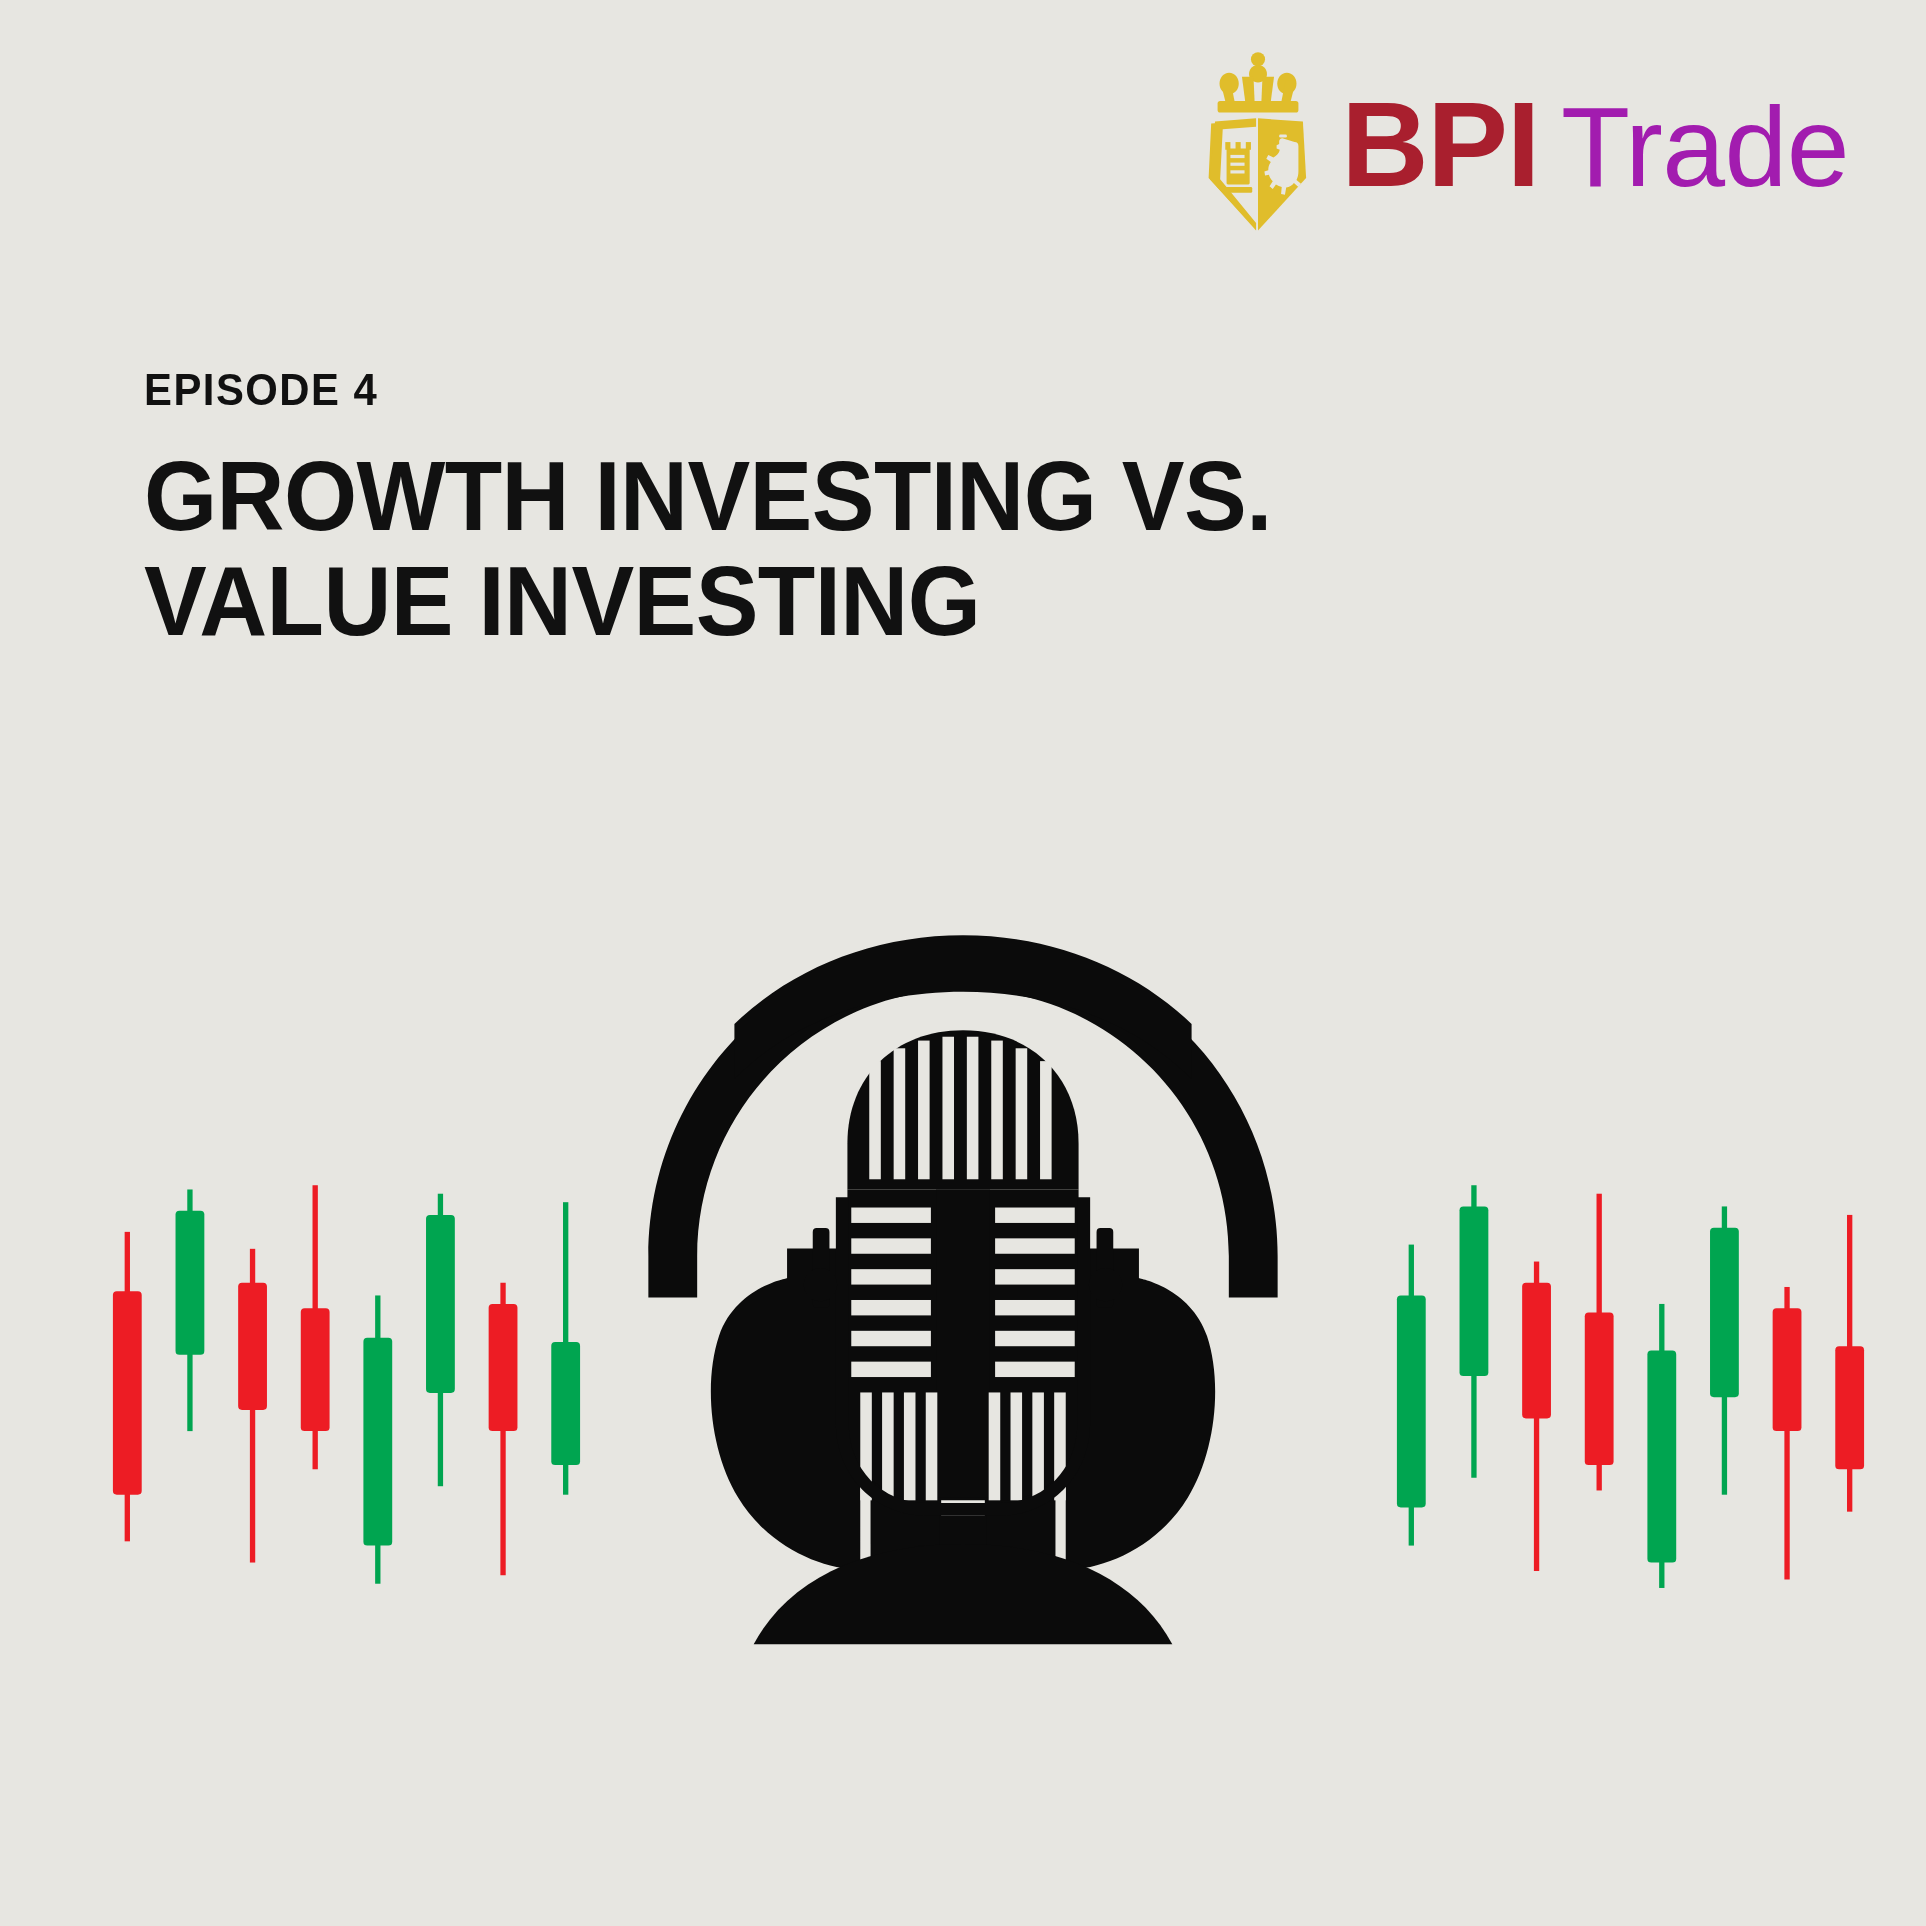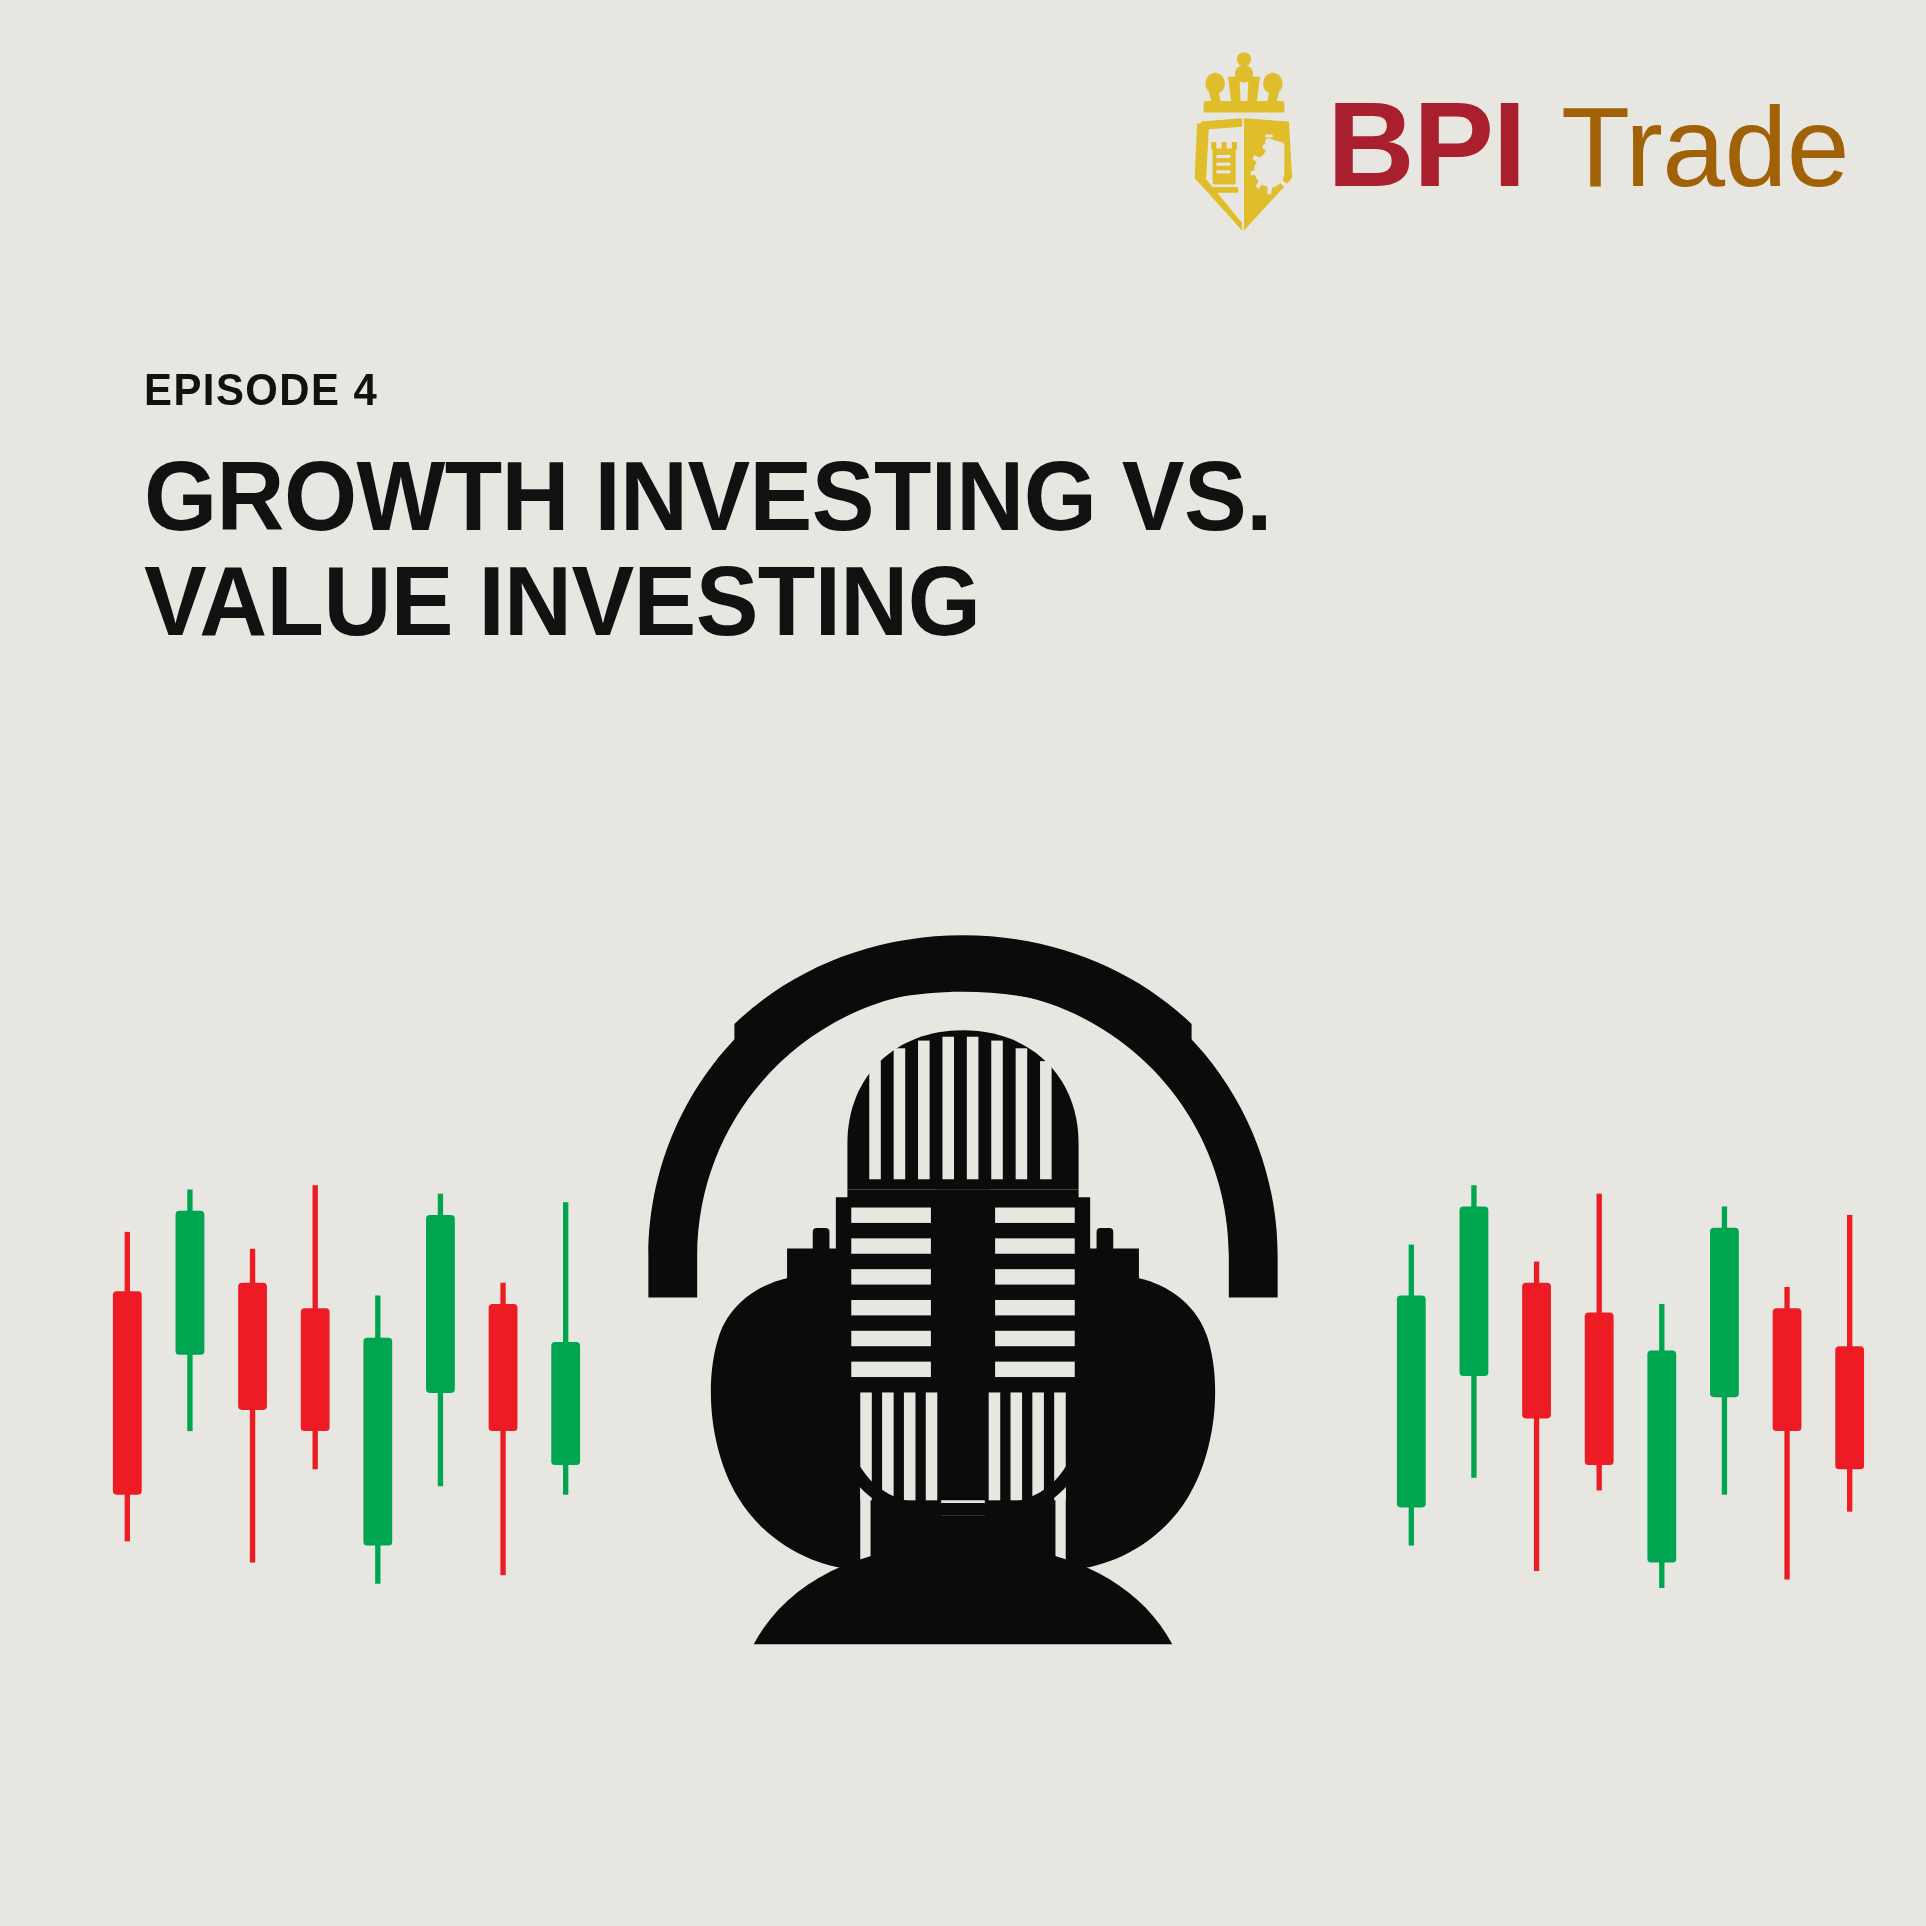--- a/index.html
+++ b/index.html
@@ -13,30 +13,30 @@
   #stage{position:absolute;inset:0;width:1926px;height:1926px;}
 
   
   .brand{
     position:absolute;
     right:77px; top:51px;
     display:flex;align-items:center;gap:22px;
   }
   .brand-mark{width:122px;height:186px;display:block;}
   .brand-words{
-    display:flex;align-items:baseline;gap:36px;
+    display:flex;align-items:baseline;gap:22px;
     line-height:1;
   }
   .brand-bpi{
     font-size:121px;font-weight:700;letter-spacing:-1.3px;
     color:#A91F2E;
   }
   .brand-trade{
     font-size:113px;font-weight:400;letter-spacing:-0.6px;
-    color:#a16207;
+    color:#a21caf;
   }
 
   
   .headline{
     position:absolute;left:144px;top:364px;width:1541px;
   }
   .eyebrow{
     font-size:45px;font-weight:700;letter-spacing:1.6px;
     color:#111111;margin:0 0 28px 0;
     transform:scaleX(0.93);transform-origin:left center;

